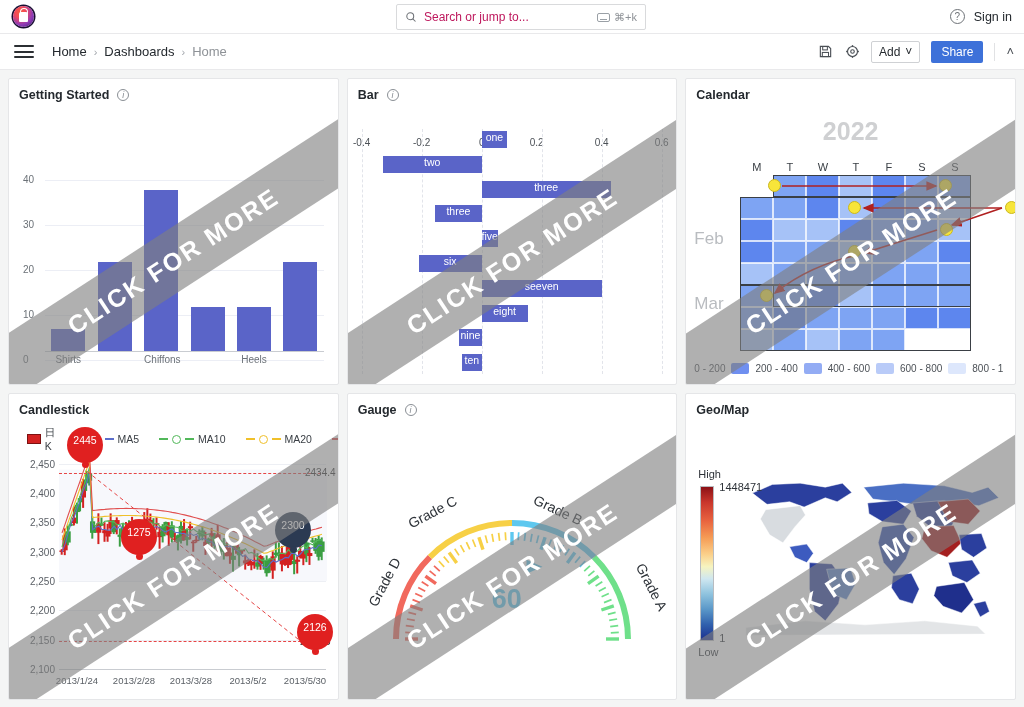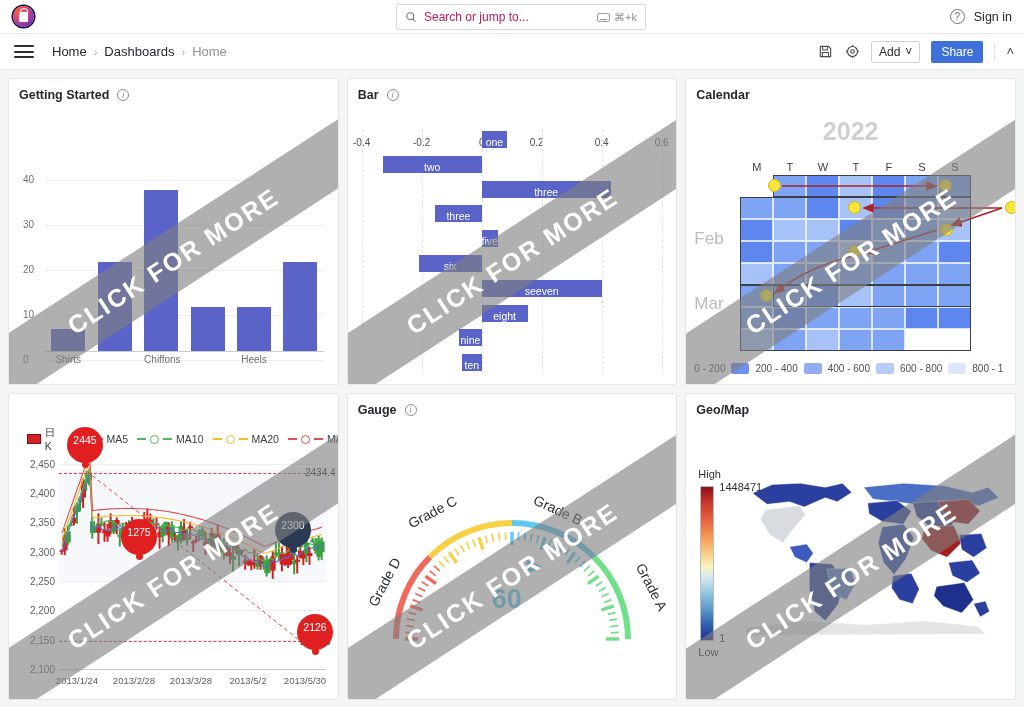--- a/index.html
+++ b/index.html
@@ -132,41 +132,41 @@
                 display:flex; justify-content:space-around; }
   .gs-xlabels div { width:34px; text-align:center; font-size:10px; color:#6b7177; }
 
   
   .hb-top { position:absolute; left:8px; right:4px; top:0; height:16px;margin-top:28px; }
   .hb-tick { position:absolute; font-size:10px; color:#4c5157; transform: translateX(-50%); }
   .hb-vline { position:absolute; top:20px; bottom:4px; width:1px;
               border-left:1px dashed #e2e4ea; }
   .hb-rows { position:absolute; left:8px; right:4px; top:22px; bottom:4px; }
   .hb-bar { position:absolute; height:17px; background:#5a64c8;
-            color:#fff; font-size:10.5px; display:flex; align-items:flex-end;
+            color:#fff; font-size:10.5px; display:flex; align-items:flex-start;
             justify-content:center; }
 
   
   .cal-year { position:absolute; top:8px; left:0; right:0; text-align:center;
               font-size:25px; font-weight:bold; color:#cfd0d2; }
   .cal-dows { position:absolute; top:52px; left:48px; display:flex; }
   .cal-dows div { width:33px; text-align:center; font-size:11px; color:#3b4046; }
   .cal-monthlbl { position:absolute; left:2px; font-size:17px; color:#b9bcc0; }
   .cal-grid { position:absolute; top:66px; left:48px; }
   .cal-cell { position:absolute; width:33px; height:22px; border:.5px solid rgba(255,255,255,.75); }
   .cal-outline { position:absolute; border:1px solid #3a3f45; pointer-events:none; }
   .cal-dot { position:absolute; width:13px; height:13px; border-radius:50%;
              background:#f7e53a; border:1px solid #cbb81e; z-index:6; }
   .cal-legend { position:absolute; bottom:4px; left:2px; right:0;
                 display:flex; align-items:center; gap:6px; font-size:10px; color:#4c5157; }
   .cal-sw { width:18px; height:11px; border-radius:2px; display:inline-block; }
 
   
   .ck-legend { position:absolute; top:2px; left:12px; right:0; display:flex;
-               align-items:center; gap:9px; font-size:10.5px; color:#3b4046; }
+               align-items:center; gap:20px; font-size:10.5px; color:#3b4046; }
   .ck-legend .li { display:flex; align-items:center; gap:4px; }
   .ck-dash { width:9px; height:1.5px; display:inline-block; }
   .ck-ring { width:9px; height:9px; border-radius:50%; border:1.5px solid; display:inline-block; }
   .ck-ylbl { position:absolute; right:0; font-size:10px; color:#5b6066; transform:translateY(-50%); }
   .ck-xlbl { position:absolute; font-size:9.5px; color:#5b6066; transform:translateX(-50%); }
   .ck-grid { position:absolute; left:44px; right:6px; height:1px; background:#edeff4; }
   .balloon { position:absolute; width:36px; height:36px; border-radius:50% 50% 50% 50%;
              display:flex; align-items:flex-start; justify-content:center; z-index:8; }
   .balloon .bt { font-size:10.5px; color:#fff; font-weight:500; padding-top:7px; }
   .balloon:after { content:""; position:absolute; bottom:-7px; left:50%;
@@ -477,20 +477,23 @@
         </div>
       </div>
     <div class="wm">
       <div class="wm-band">
           <span>CLICK FOR MORE</span>
         </div>
     </div>
   </div>
 
   <div class="panel">
+    <div class="panel-title">
+      <span>Candlestick</span>
+    </div>
     <div class="plot" id="ck">
         <div class="ck-legend">
           <span class="li">
             <span style="width:17px;height:10px;background:#d32121;border:1.4px solid #7d1111;display:inline-block"></span>
             <span>日K</span>
           </span>
           <span class="li">
             <span class="ck-dash" style="background:#5b6ecb"></span>
             <span class="ck-ring" style="border-color:#5b6ecb"></span>
             <span class="ck-dash" style="background:#5b6ecb"></span>

